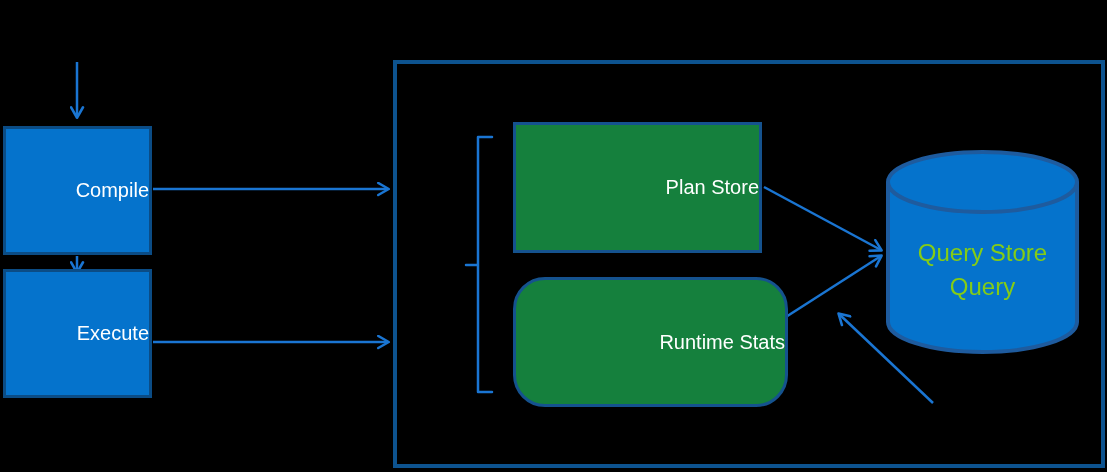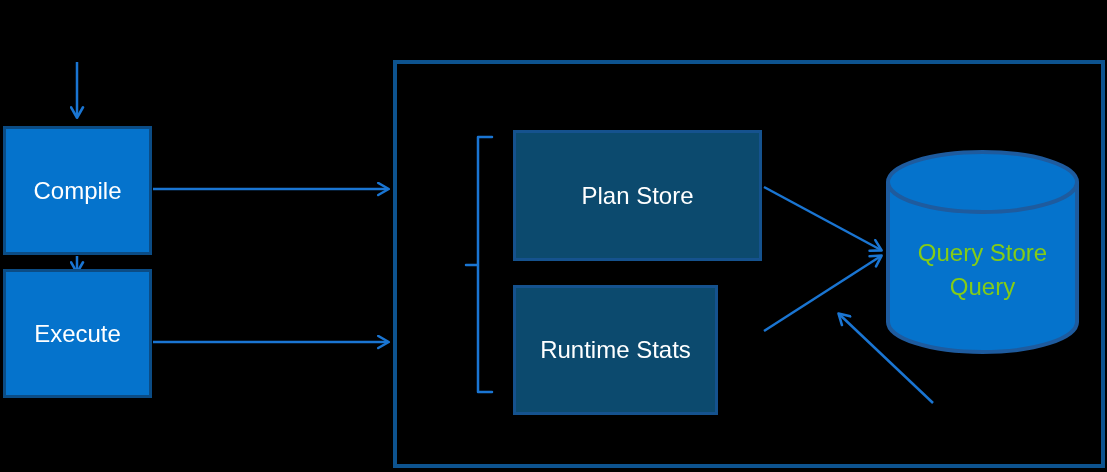--- a/index.html
+++ b/index.html
@@ -7,44 +7,43 @@
     position:relative;
     width:1107px;height:472px;
     background:#000;
     font-family:"Liberation Sans", sans-serif;
     overflow:hidden;
   }
   .layer{position:absolute;left:0;top:0;width:1107px;height:472px;}
   .node{
     position:absolute;
     box-sizing:border-box;
-    display:flex;align-items:center;justify-content:center;
-    color:#fff;font-size:24px;line-height:1.25;
+    display:flex;align-items:center;justify-content:flex-end;
+    color:#fff;font-size:20px;line-height:1.25;
     text-align:center;
   }
   .process{
     background:#0573cc;
     border:3px solid #0b4c85;
   }
   .store{
-    background:#0c4a6e;
+    background:#15803d;
     border:3px solid #15528e;
-    margin-top:8px;
   }
   .container-box{
     position:absolute;
     box-sizing:border-box;
     left:393px;top:60px;width:712px;height:408px;
     border:4px solid #0d538f;
     background:transparent;
   }
   #node-compile{left:3px;top:126px;width:149px;height:129px;}
   #node-execute{left:3px;top:269px;width:149px;height:129px;}
   #node-plan-store{left:513px;top:122px;width:249px;height:131px;}
-  #node-runtime-stats{left:513px;top:277px;width:205px;height:130px;}
+  #node-runtime-stats{left:513px;top:277px;width:275px;height:130px;border-radius:32px;}
   #cylinder-label{
     position:absolute;left:888px;top:236px;width:189px;
     color:#84cc16;font-size:24px;line-height:34px;text-align:center;
   }
   #cylinder-label span{display:block;}
 </style>
 </head>
 <body>
 
 <div class="canvas">

